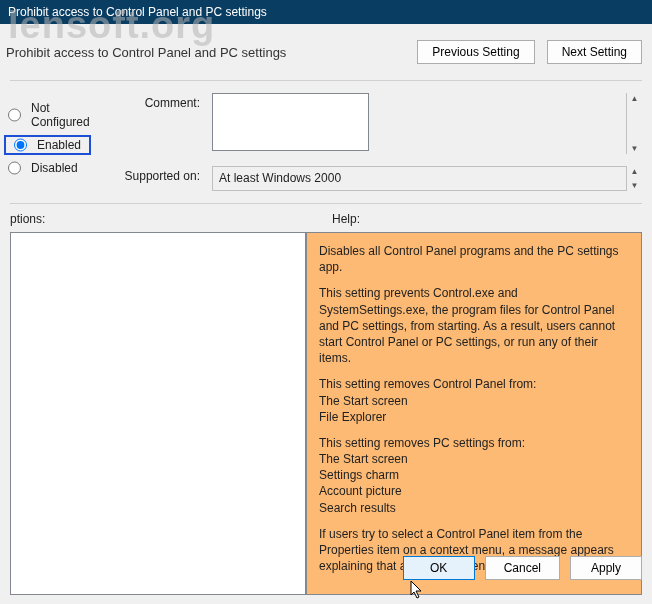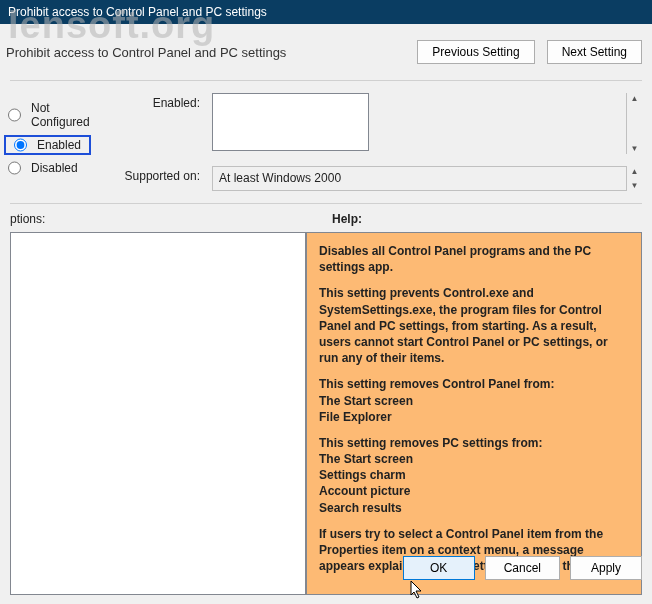--- a/index.html
+++ b/index.html
@@ -154,21 +154,20 @@
   flex: 1;
   border: 1px solid #828790;
   background: #fff;
   height: 300px;
 }
 .help-col {
   flex: 1;
   display: flex;
   flex-direction: column;
   margin-left: 0;
-  font-weight: bold;
 }
 .help-label { font-size: 12px; padding: 4px 0 6px 26px; }
 .help-box {
   flex: 1;
   border: 1px solid #828790;
   background: #fdba74;
   padding: 10px 12px;
   font-size: 12px;
   line-height: 1.35;
   height: 300px;
@@ -231,21 +230,21 @@
     </div>
     <div style="height:4px"></div>
     <div class="radio-row">
       <input type="radio" name="state" style="">
       <span>Disabled</span>
     </div>
   </div>
 
   <div class="fields-col">
     <div class="field-row">
-      <span class="field-label">Enabled:</span>
+      <span class="field-label">Comment:</span>
       <div style="flex:1;position:relative;">
         <textarea class="comment-box" style=""></textarea>
         <div class="scroll-arrows">
           <div class="arrow">▲</div>
           <div class="arrow">▼</div>
         </div>
       </div>
     </div>
     <div class="field-row">
       <span class="field-label">Supported on:</span>

